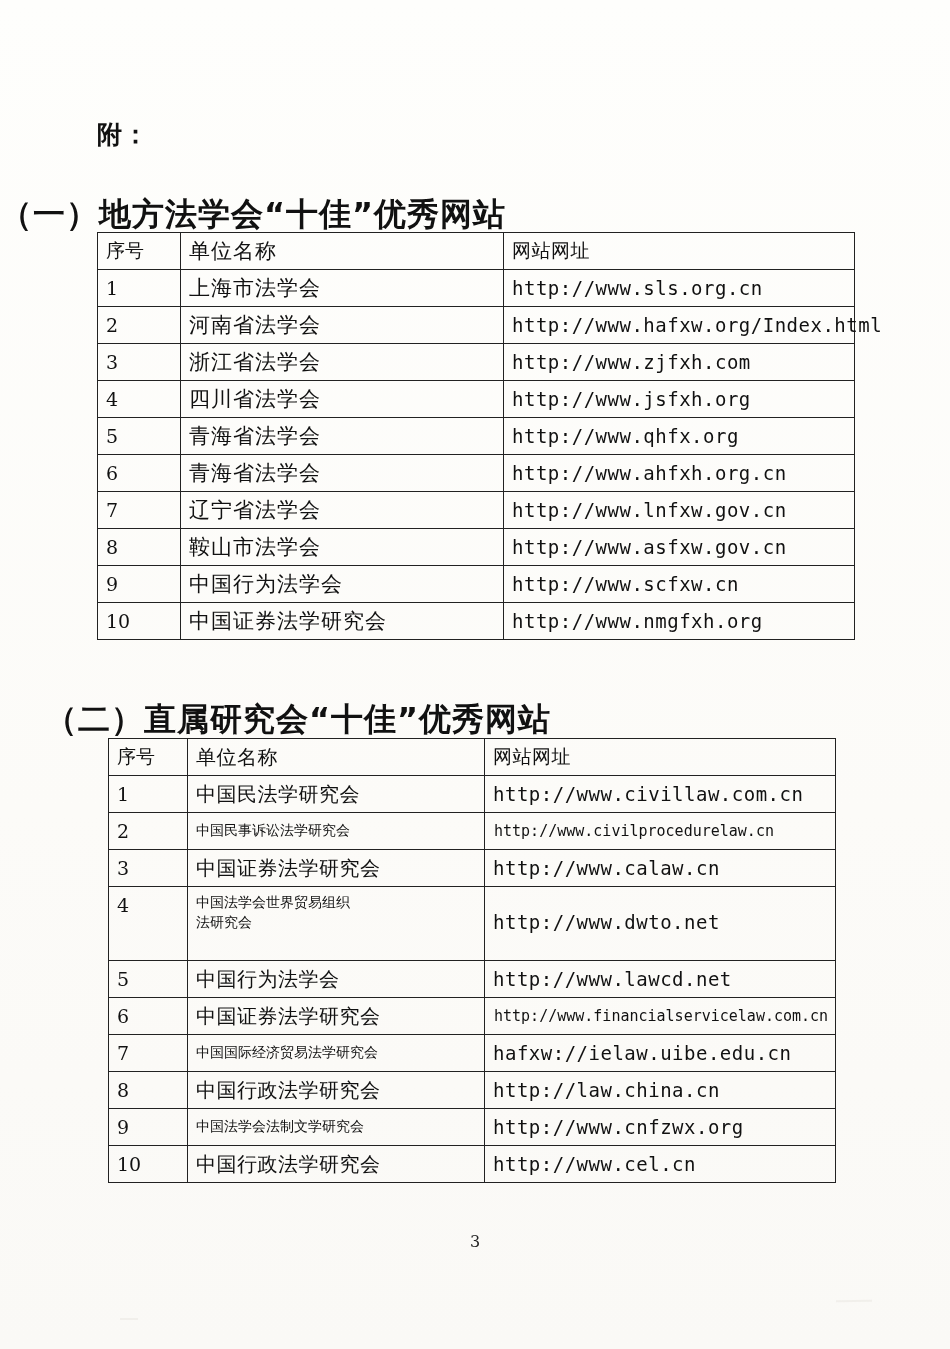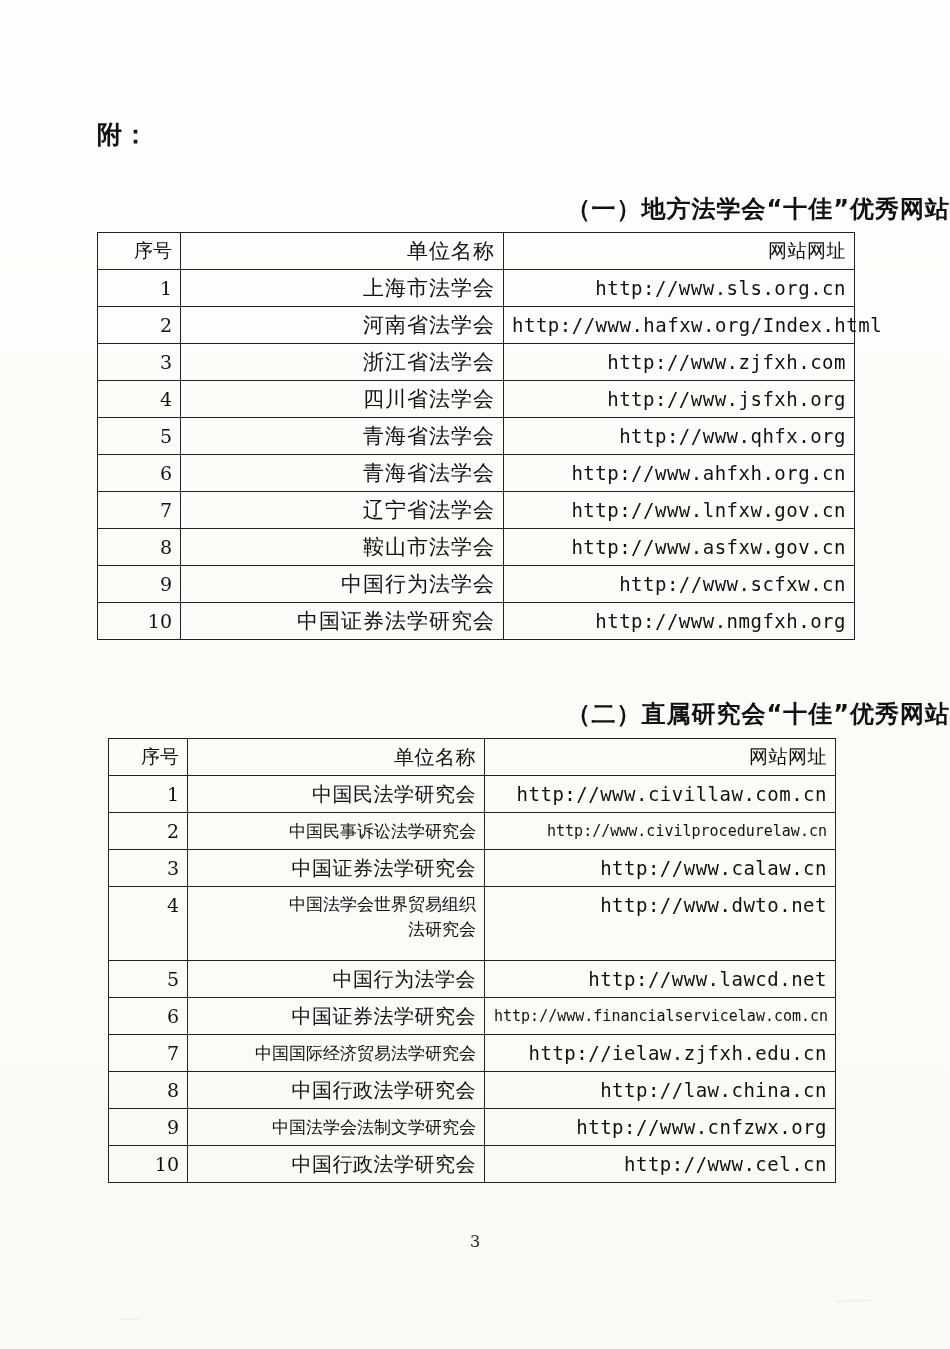--- a/index.html
+++ b/index.html
@@ -37,24 +37,24 @@
     position: absolute;
     left: 97px;
     top: 118px;
     font-family: "DejaVu Sans", sans-serif;
     font-weight: bold;
     font-size: 25px;
     letter-spacing: 1px;
     color: #111;
   }
   .section-title {
-    text-align: right;
+    text-align: left;
     font-family: "DejaVu Sans", sans-serif;
     font-weight: bold;
-    font-size: 24px;
+    font-size: 32px;
     letter-spacing: 1px;
     color: #111;
   }
   #title-1 {
     position: absolute;
     left: 0;
     right: 0;
     top: 193px;
   }
   #title-2 {
@@ -62,21 +62,20 @@
     left: 0;
     right: 0;
     top: 698px;
     padding-left: 45px;
   }
   table.doc-table {
     position: absolute;
     border-collapse: collapse;
     table-layout: fixed;
     background: transparent;
-    text-align: right;
   }
   table.doc-table td {
     border: 1px solid #222;
     padding: 3px 8px;
     vertical-align: middle;
     color: #111;
   }
   
   #table-1 {
     left: 97px;
@@ -112,21 +111,21 @@
     font-family: "DejaVu Serif", serif;
     font-size: 19px;
   }
   #table-2 td.col-name {
     width: 280px;
     font-family: "DejaVu Serif", serif;
     font-size: 20px;
     letter-spacing: 0.5px;
   }
   #table-2 td.col-name.tight {
-    font-size: 17px;
+    font-size: 14px;
     letter-spacing: 0;
   }
   #table-2 td.col-url {
     font-family: "DejaVu Sans Mono", monospace;
     font-size: 19px;
     letter-spacing: 0.5px;
   }
   #table-2 td.col-url.small {
     font-size: 15px;
     letter-spacing: 0;
@@ -134,21 +133,21 @@
   }
   #table-2 tr { height: 37px; }
   #table-2 tr.tall { height: 74px; }
   #table-2 td.two-line {
     line-height: 1.45;
     vertical-align: top;
     padding-top: 5px;
   }
   #table-2 td.two-line-url {
     vertical-align: top;
-    padding-top: 7px;
+    padding-top: 24px;
   }
   .header-cell {
     font-weight: normal;
   }
   .page-number {
     position: absolute;
     left: 0;
     right: 0;
     top: 1232px;
     text-align: center;
@@ -278,21 +277,21 @@
           <td class="col-url">http://www.lawcd.net</td>
         </tr>
         <tr>
           <td class="col-no">6</td>
           <td class="col-name">中国证券法学研究会</td>
           <td class="col-url small">http://www.financialservicelaw.com.cn</td>
         </tr>
         <tr>
           <td class="col-no">7</td>
           <td class="col-name tight">中国国际经济贸易法学研究会</td>
-          <td class="col-url">http://ielaw.zjfxh.edu.cn</td>
+          <td class="col-url">hafxw://ielaw.uibe.edu.cn</td>
         </tr>
         <tr>
           <td class="col-no">8</td>
           <td class="col-name">中国行政法学研究会</td>
           <td class="col-url">http://law.china.cn</td>
         </tr>
         <tr>
           <td class="col-no">9</td>
           <td class="col-name tight">中国法学会法制文学研究会</td>
           <td class="col-url">http://www.cnfzwx.org</td>

